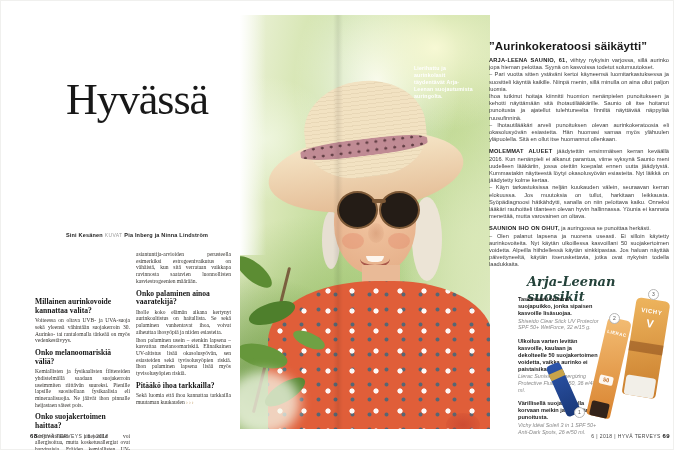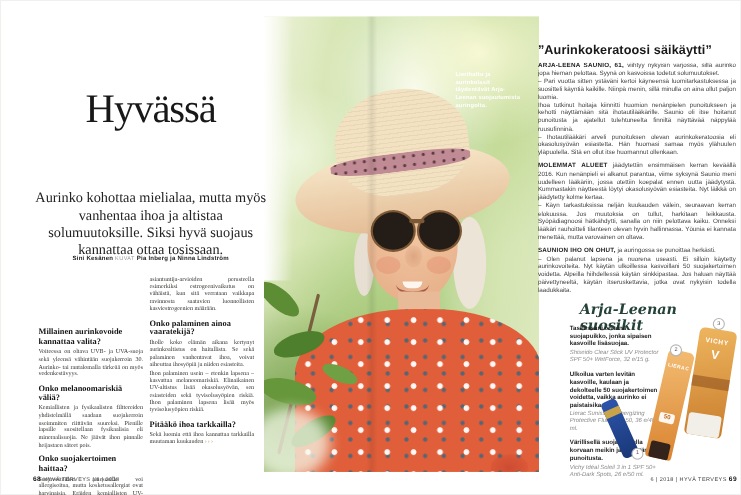--- a/index.html
+++ b/index.html
@@ -3,21 +3,21 @@
 <meta charset="utf-8">
 <style>
   html,body{margin:0;padding:0;background:#fff;}
   .spread{position:relative;width:674px;height:450px;background:#fff;overflow:hidden;
           font-family:"Liberation Sans","DejaVu Sans",sans-serif;box-shadow:inset 0 0 0 1px #f0f0ee;}
   .abs{position:absolute;}
 
   
   .title-block{left:18px;top:76px;width:238px;text-align:center;color:#181818;
                font-family:"Liberation Serif","DejaVu Serif",serif;}
-  .title-l1{font-size:37px;line-height:48px;font-weight:400;letter-spacing:-1px;}
+  .title-l1{font-size:44px;line-height:48px;font-weight:400;letter-spacing:-1px;}
   .title-l2{font-size:44px;line-height:50px;font-weight:400;letter-spacing:1px;}
   .intro{left:30px;top:172px;width:214px;text-align:center;color:#222;
          font-family:"Liberation Serif","DejaVu Serif",serif;font-size:13px;line-height:15.5px;}
   .byline{left:30px;top:232px;width:214px;text-align:center;font-size:5.5px;color:#333;letter-spacing:.2px;}
   .byline b{font-weight:bold;color:#1a1a1a;}
   .byline .kuvat{color:#9a9a9a;font-size:5px;letter-spacing:.4px;}
 
   .col{width:95px;top:251px;height:180px;overflow:hidden;color:#33302c;
        font-family:"Liberation Serif","DejaVu Serif",serif;font-size:5.5px;line-height:6.7px;text-align:justify;}
   .col1{left:35px;margin-top:47px;} .col2{left:136px;}
@@ -162,21 +162,20 @@
     <div class="fleaf e"></div>
     <div class="redblob"></div>
     <div class="fgblur"></div>
     <div class="photo-caption">Lierihattu ja aurinkolasit täydentävät Arja-Leenan suojautumista auringolta.</div>
   </div>
   <div class="abs gutter"></div>
 
   <div class="abs title-block">
     <div class="title-l1">Hyvässä</div>
   </div>
-  <div class="abs intro">Aurinko kohottaa mielialaa, mutta myös vanhentaa ihoa ja altistaa solumuutoksille. Siksi hyvä suojaus kannattaa ottaa tosissaan.</div>
   <div class="abs byline">
     <b>Sini Kesänen</b>
     <span class="kuvat">KUVAT</span>
     <b>Pia Inberg ja Ninna Lindström</b>
   </div>
 
   <div class="abs col col1">
     <h3 class="first">Millainen aurinkovoide kannattaa valita?</h3>
     <p>Voiteessa on oltava UVB- ja UVA-suoja sekä yleensä vähintään suojakerroin 30. Aurinko- tai rantalomalla tärkeää on myös vedenkestävyys.</p>
     <h3>Onko melanoomariskiä väliä?</h3>

